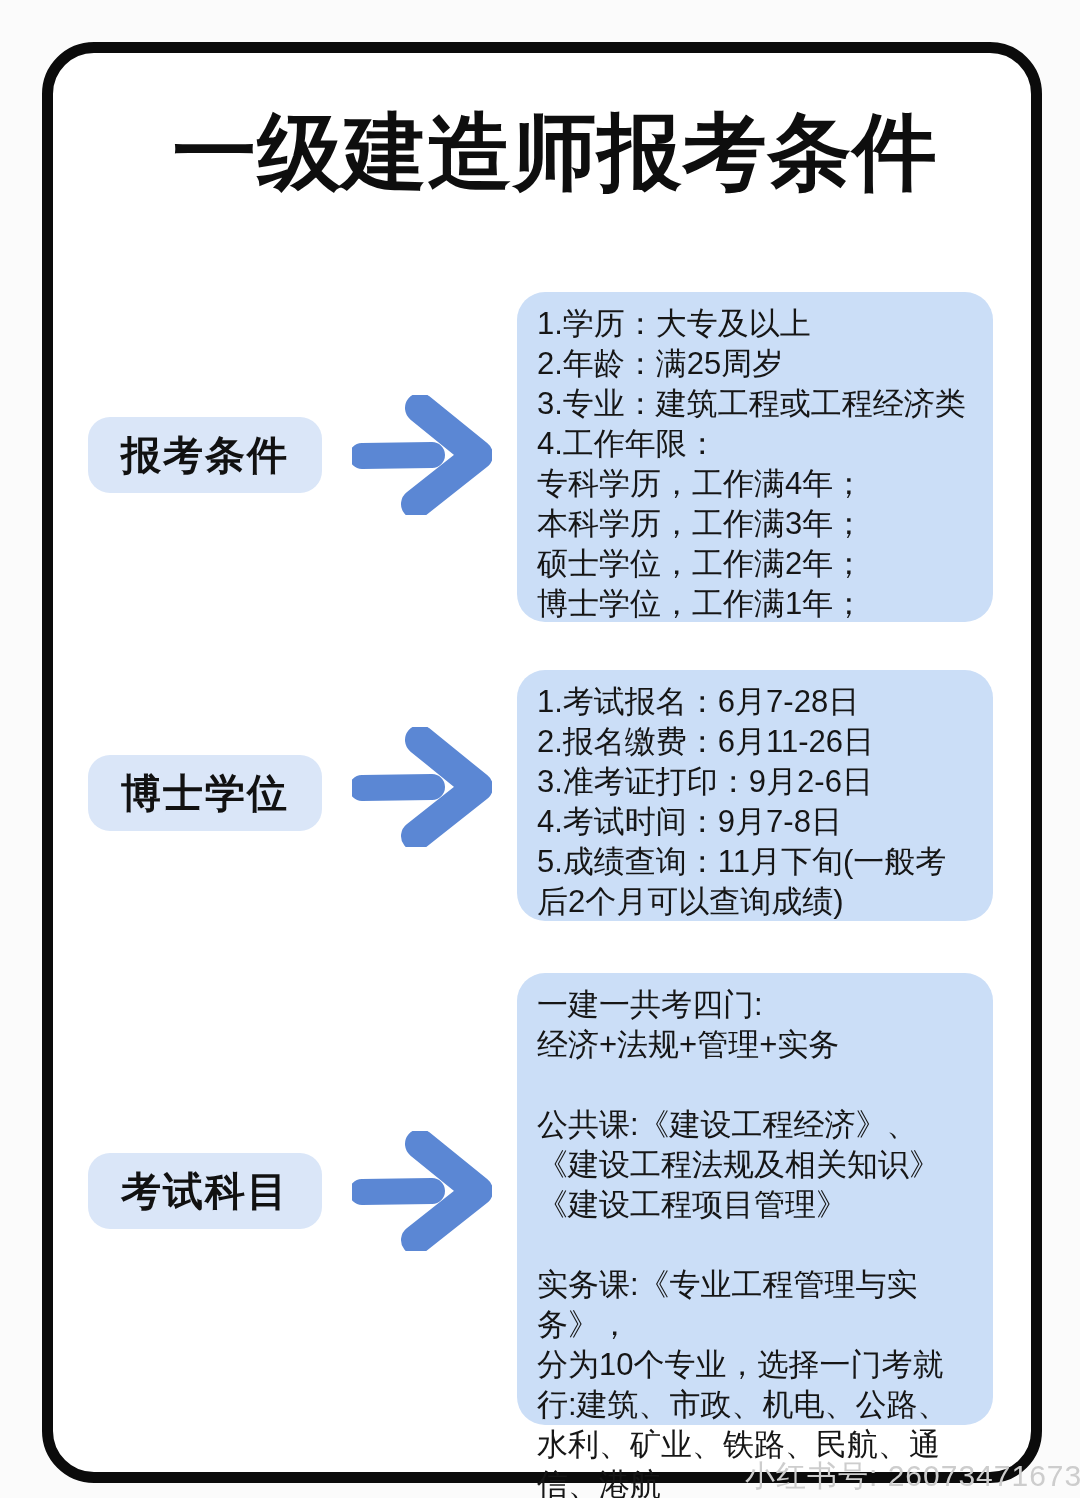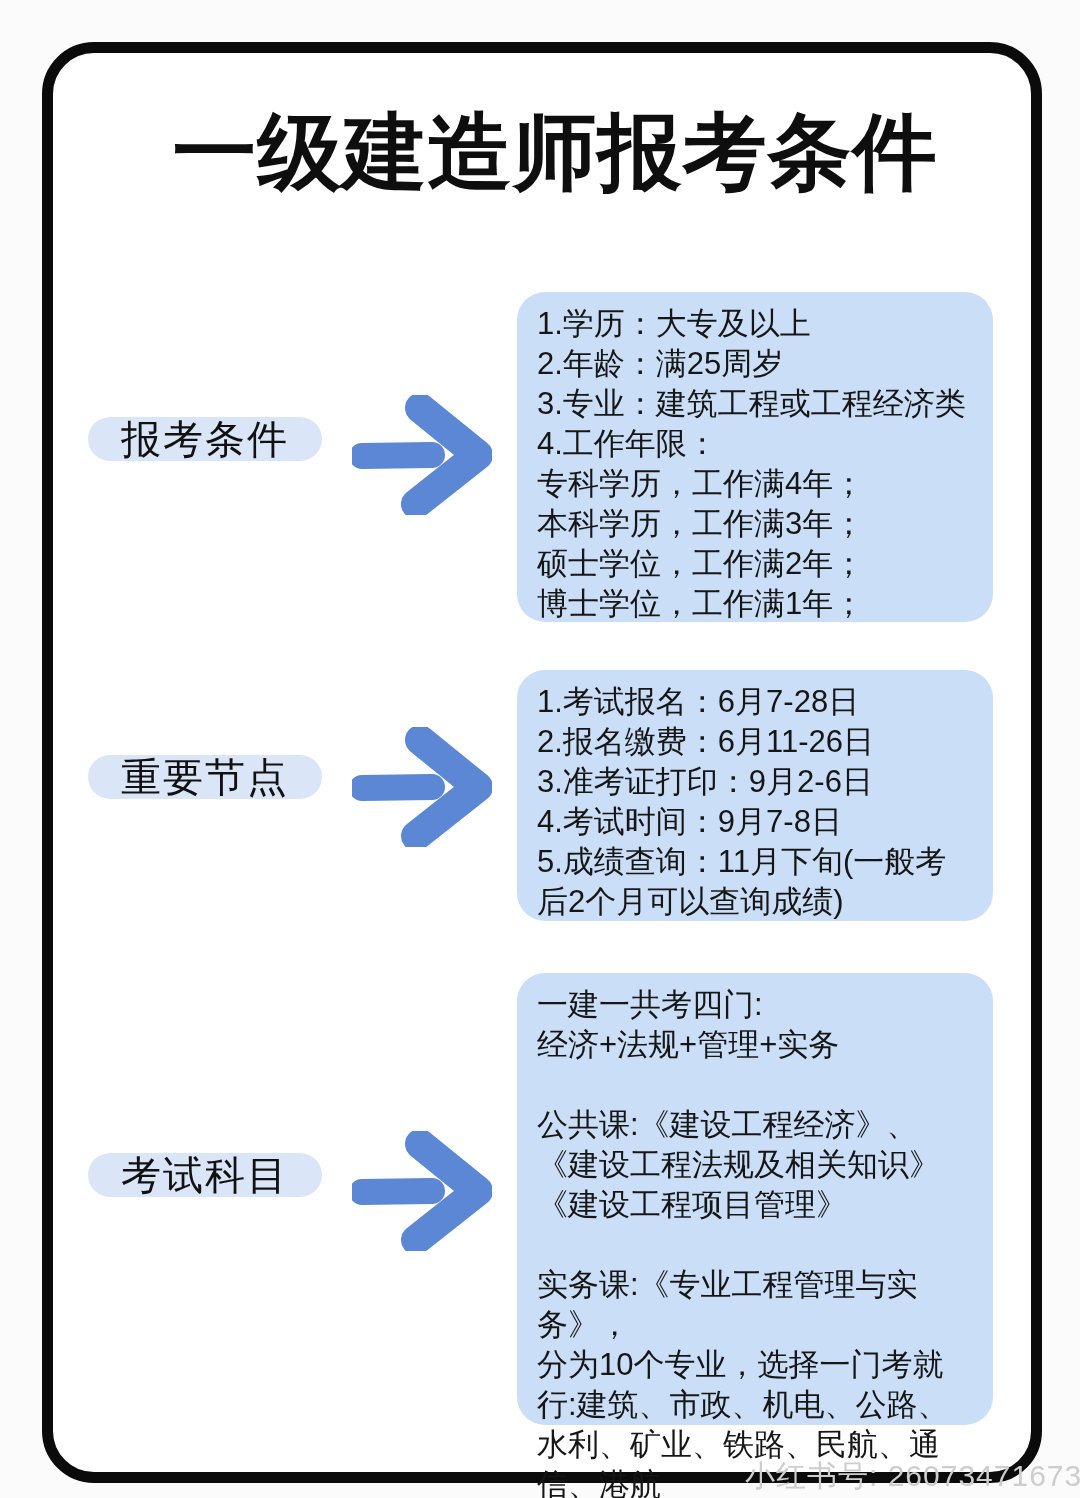--- a/index.html
+++ b/index.html
@@ -35,34 +35,34 @@
     font-size:84px;
     font-weight:900;
     letter-spacing:1px;
     color:#0e0e0e;
     white-space:nowrap;
     margin-left:15px;
   }
   .pill{
     position:absolute;
     left:88px;
-    width:234px; height:44px;
+    width:234px; height:76px;
     background:var(--pill-bg);
     border-radius:22px;
     display:flex;
     align-items:center;
     justify-content:center;
     font-size:40px;
-    font-weight:400;
+    font-weight:700;
     letter-spacing:2px;
     color:#111111;
   }
   .pill-1{top:417px;}
   .pill-2{top:755px;}
-  .pill-3{top:1153px;border-radius:25px;}
+  .pill-3{top:1153px;}
   .arrow{
     position:absolute;
     left:352px;
     width:140px; height:120px;
   }
   .arrow-1{top:395px;}
   .arrow-2{top:727px;}
   .arrow-3{top:1131px;}
   .arrow svg{width:100%;height:100%;}
   .arrow svg line, .arrow svg path{
@@ -114,21 +114,21 @@
 <div class="content-box box-1">1.学历：大专及以上
 2.年龄：满25周岁
 3.专业：建筑工程或工程经济类
 4.工作年限：
 专科学历，工作满4年；
 本科学历，工作满3年；
 硕士学位，工作满2年；
 博士学位，工作满1年；</div>
 
 <div class="pill pill-2">
-  <span>重要节点</span>
+  <span>博士学位</span>
 </div>
 <div class="arrow arrow-2">
   <svg viewBox="0 0 140 120" aria-hidden="true">
     <line x1="10" y1="61" x2="80" y2="60" stroke-width="26" stroke-linecap="round"></line>
     <path d="M68 13 L126 60 L64 109" stroke-width="30" stroke-linecap="round" stroke-linejoin="round"></path>
   </svg>
 </div>
 <div class="content-box box-2">1.考试报名：6月7-28日
 2.报名缴费：6月11-26日
 3.准考证打印：9月2-6日

